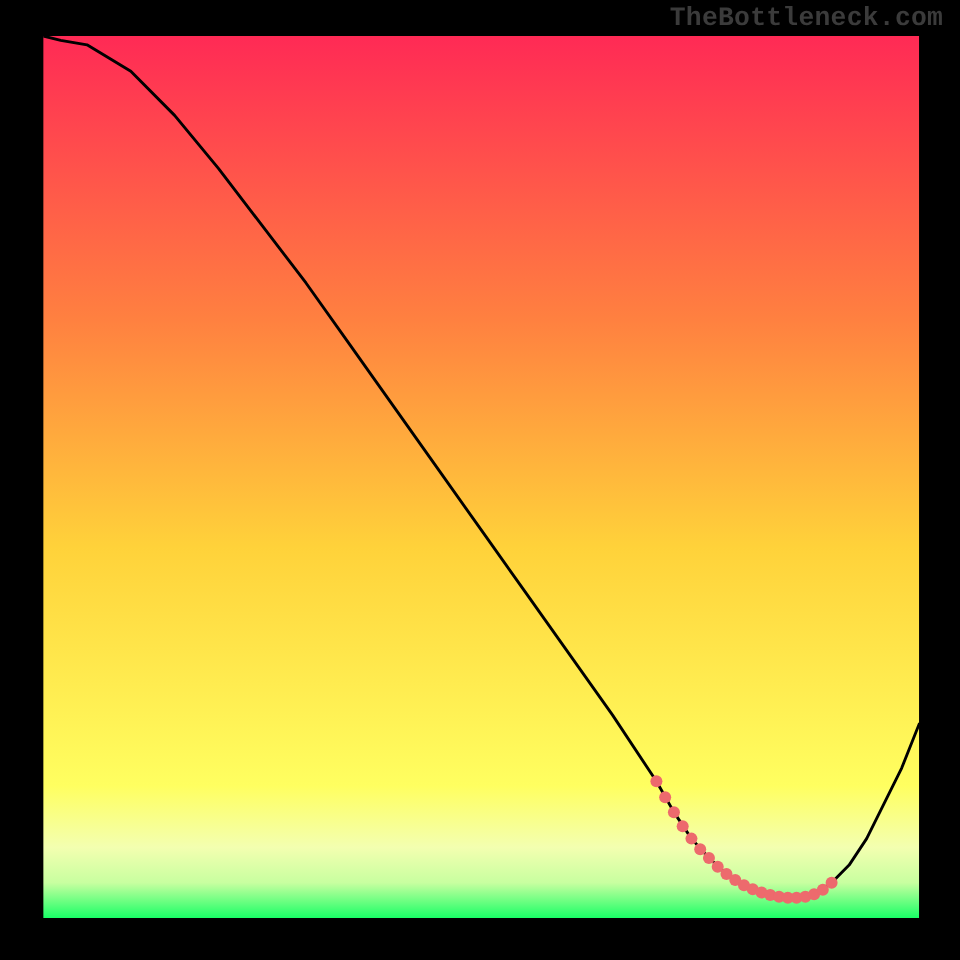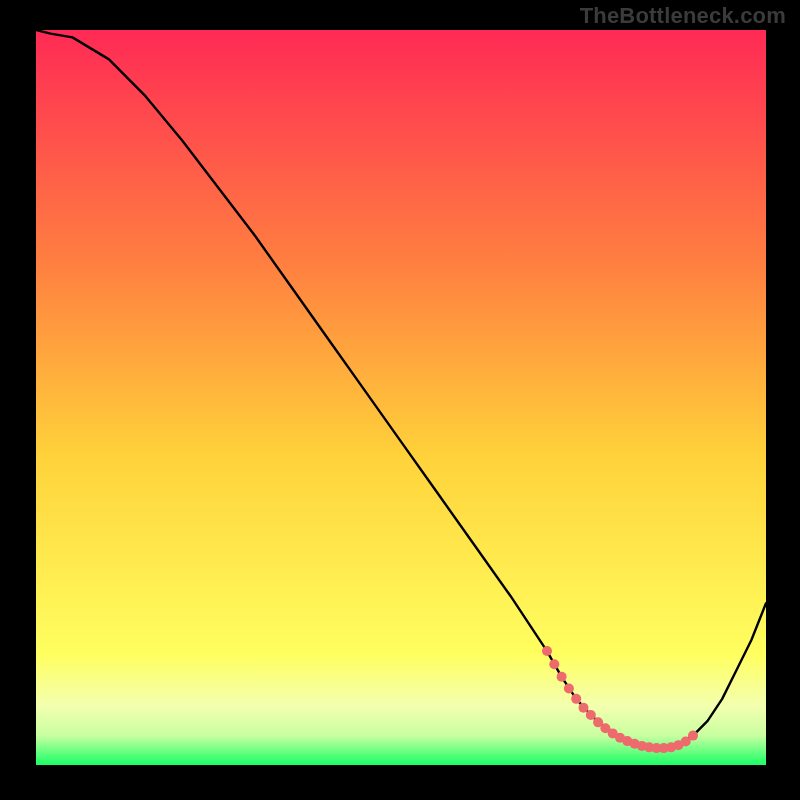--- a/index.html
+++ b/index.html
@@ -11,20 +11,21 @@
     overflow: hidden;
     font-family: Arial, Helvetica, sans-serif;
   }
   .frame {
     position: absolute;
     left: 0;
     top: 0;
     width: 800px;
     height: 800px;
     background: #000;
+    font-family: Liberation Mono, monospace;
   }
   .watermark {
     position: absolute;
     top: 3px;
     right: 14px;
     color: #3b3b3b;
     font-size: 22px;
     font-weight: 600;
     letter-spacing: 0.2px;
     user-select: none;

